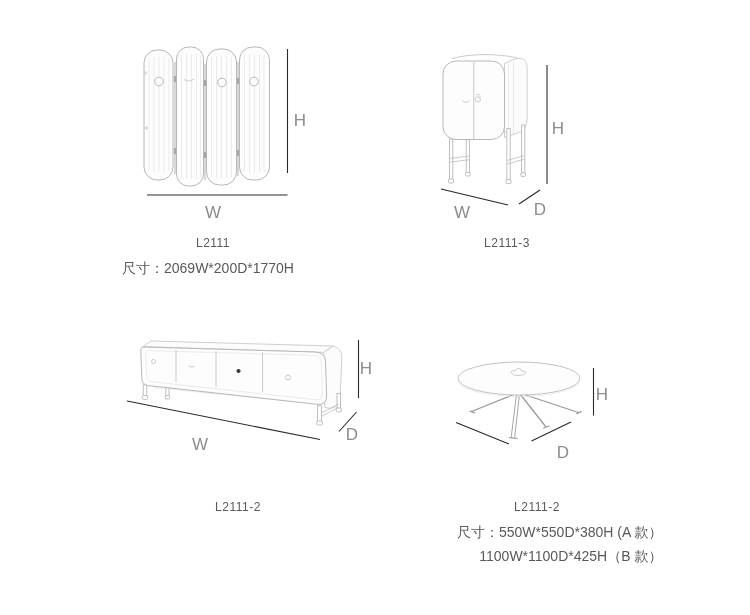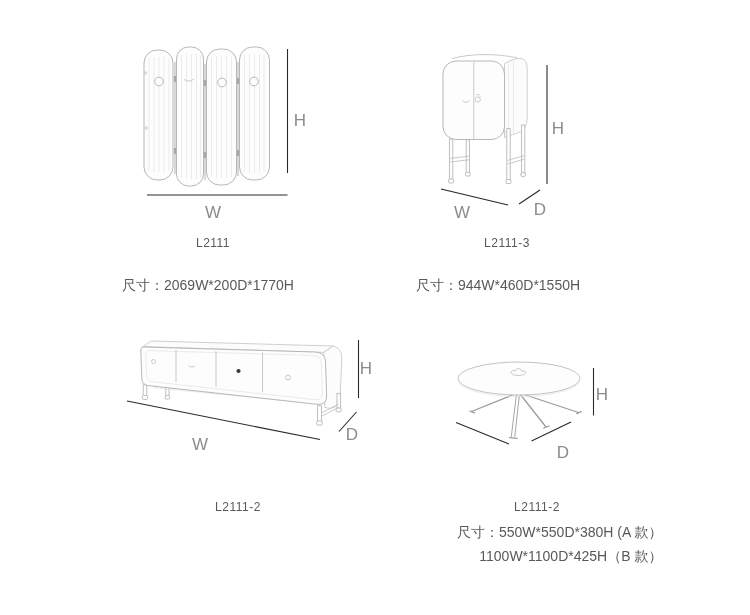--- a/index.html
+++ b/index.html
@@ -20,21 +20,21 @@
   .hinge-k{fill:#a8a8a8;stroke:none;}
   .leg{stroke:#b7b7b7;stroke-width:.9;fill:#ffffff;}
   .tleg{stroke:#9c9c9c;stroke-width:1.3;fill:none;stroke-linecap:round;}
   .knob-dark{fill:#3a3a3a;stroke:none;}
   .dim{stroke:#2a2a2a;stroke-width:1.1;fill:none;}
   .lab{fill:#8c8c8c;font-size:17px;text-anchor:middle;font-family:"Liberation Sans","DejaVu Sans",sans-serif;}
 
   
   .model{position:absolute;width:200px;text-align:center;font-size:12px;color:#595959;letter-spacing:.5px;white-space:nowrap;}
   .dims{position:absolute;font-size:14px;color:#595959;white-space:nowrap;text-align:right;}
-  .dims.centered{width:200px;text-align:center;margin-top:17px;}
+  .dims.centered{width:200px;text-align:center;}
   #model-1{left:113px;top:236px;}
   #dims-1{left:108px;top:260px;}
   #model-2{left:407px;top:236px;}
   #dims-2{left:398px;top:260px;}
   #model-3{left:138px;top:500px;}
   #dims-3{left:130px;top:524px;}
   #model-4{left:437px;top:500px;}
   #dims-4{left:457px;top:524px;}
   #dims-4 .line2{margin-top:6px;}
 </style>
@@ -115,21 +115,20 @@
     <g>
       <line class="dim" x1="441" y1="189" x2="508" y2="205"></line>
       <text class="lab" x="462" y="218">W</text>
     </g>
     <g>
       <line class="dim" x1="519" y1="204" x2="540" y2="190"></line>
       <text class="lab" x="540" y="215">D</text>
     </g>
   </svg>
   <div id="model-2" class="model">L2111-3</div>
-  <div id="dims-2" class="dims centered">尺寸：944W*460D*1550H</div>
 
   <svg id="svg-tv" width="265" height="130" viewBox="110 330 265 130">
     <g>
 
       <path class="art-fill" d="M143,346.6 L151,341 L333,346 L323.8,352.4 Z"></path>
 
       <path class="art-fill" d="M323.8,352.4 L333,346 C339,347.6 342,352 341.8,358.5
         L340.2,396.5 C339.8,404.5 334.6,409.4 327.6,408 L324.8,407.4 Z"></path>
 
       <rect class="leg" x="143.2" y="384.8" width="3.6" height="11.4"></rect>

